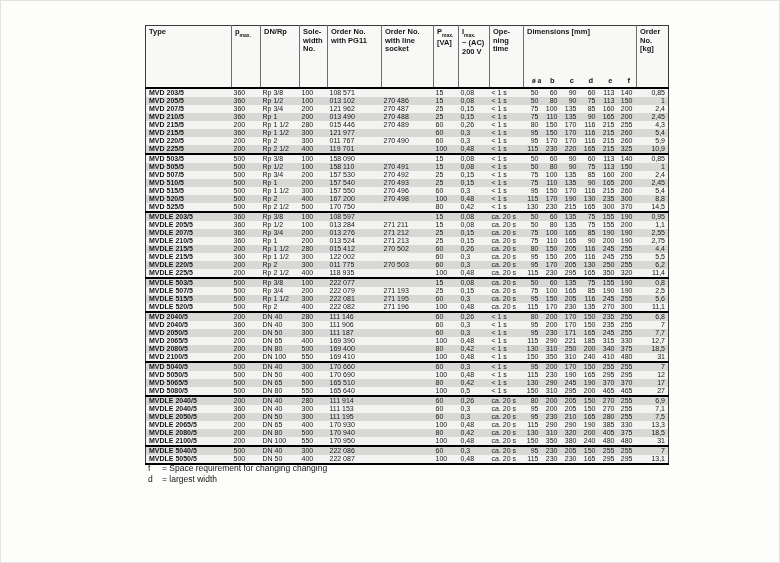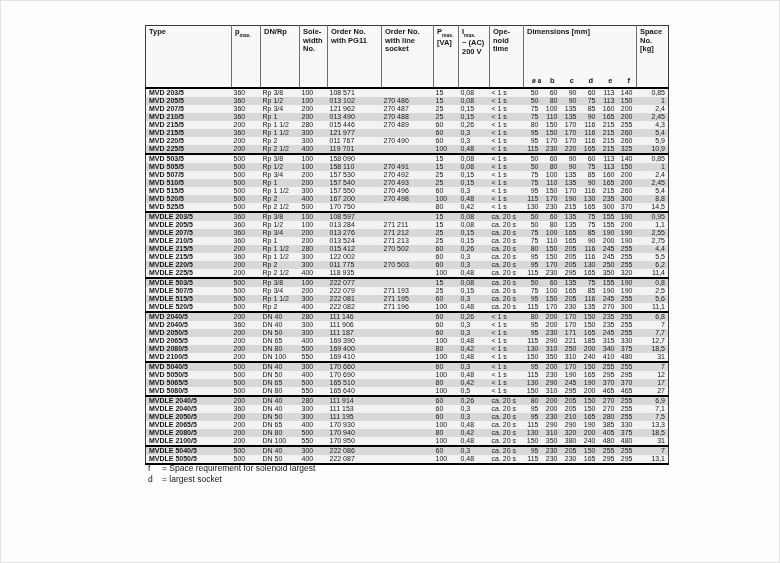--- a/index.html
+++ b/index.html
@@ -87,36 +87,36 @@
         <th>
           <div><span>P</span><sub class="mx">max.</sub></div>
           <div>[VA]</div>
         </th>
         <th>
           <div><span>I</span><sub class="mx">max.</sub></div>
           <div>~ (AC)</div>
           <div>200 V</div>
         </th>
         <th><span class="pre">Ope-
-noid
+ning
 time</span></th>
         <th class="dimth" colspan="6">
           <div class="dim-wrap">
             <div>Dimensions [mm]</div>
             <div class="dim-sub">
               <span class="s0">ø a</span>
               <span class="s1">b</span>
               <span class="s2">c</span>
               <span class="s3">d</span>
               <span class="s4">e</span>
               <span class="s5">f</span>
             </div>
           </div>
         </th>
-        <th><span class="pre">Space
+        <th><span class="pre">Order
 No.
 [kg]</span></th>
       </tr>
     </thead>
     <tbody id="table-body">
         <tr class="light">
           <td class="c0">MVD 203/5</td>
           <td class="c1">360</td>
           <td class="c2">Rp 3/8</td>
           <td class="c3">100</td>
@@ -924,21 +924,21 @@
           <td class="c13">295</td>
           <td class="c14">295</td>
           <td class="c15">13,1</td>
         </tr>
       </tbody>
   </table>
 
   <div class="footnotes">
     <div class="fn-line">
       <span class="fn-sym">f</span>
-      <span>= Space requirement for solenoid largest</span>
+      <span>= Space requirement for changing changing</span>
     </div>
     <div class="fn-line">
       <span class="fn-sym">d</span>
-      <span>= largest socket</span>
+      <span>= largest width</span>
     </div>
   </div>
 
 </div>
 
 </body></html>

